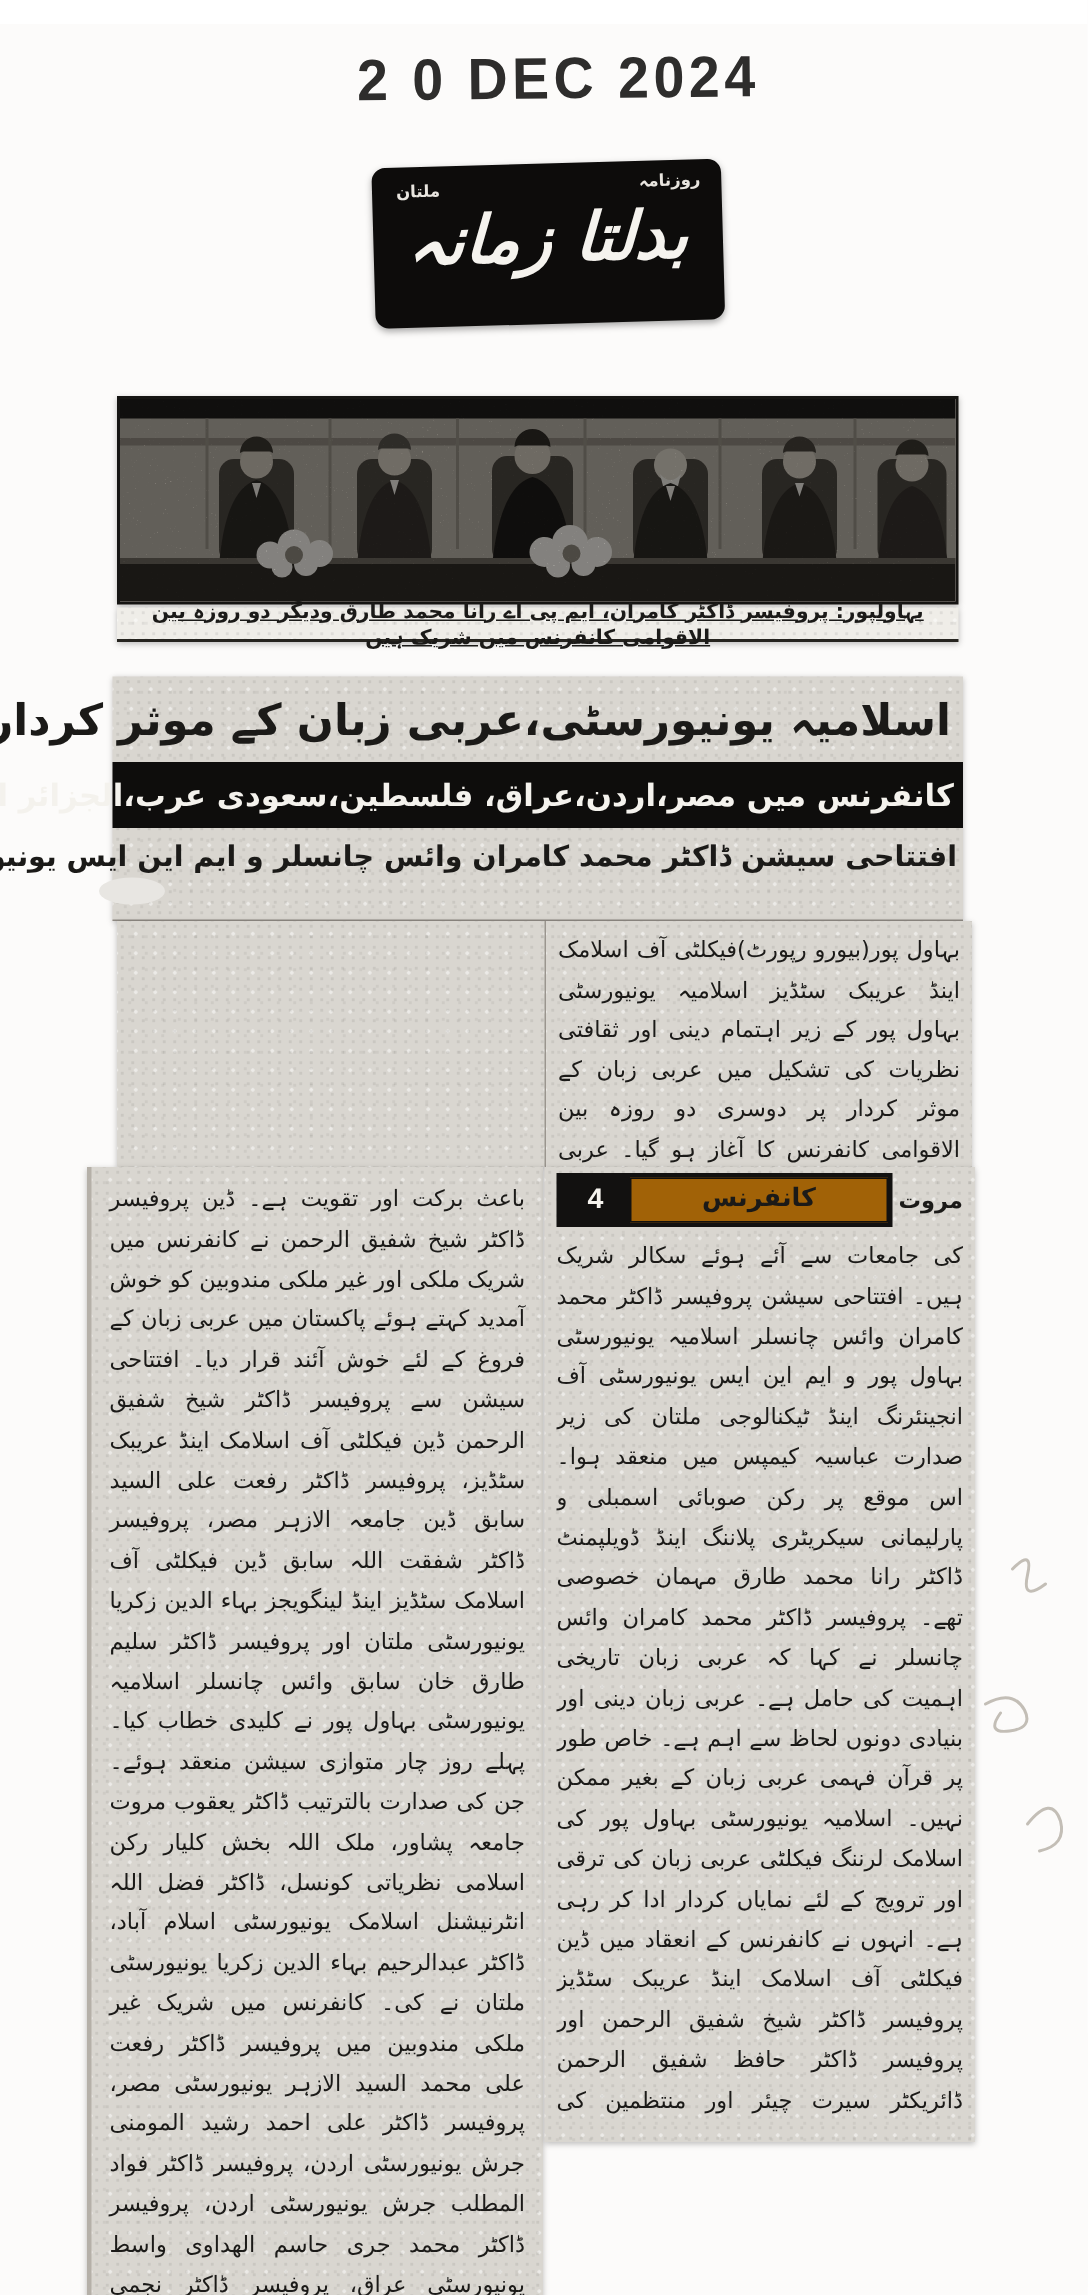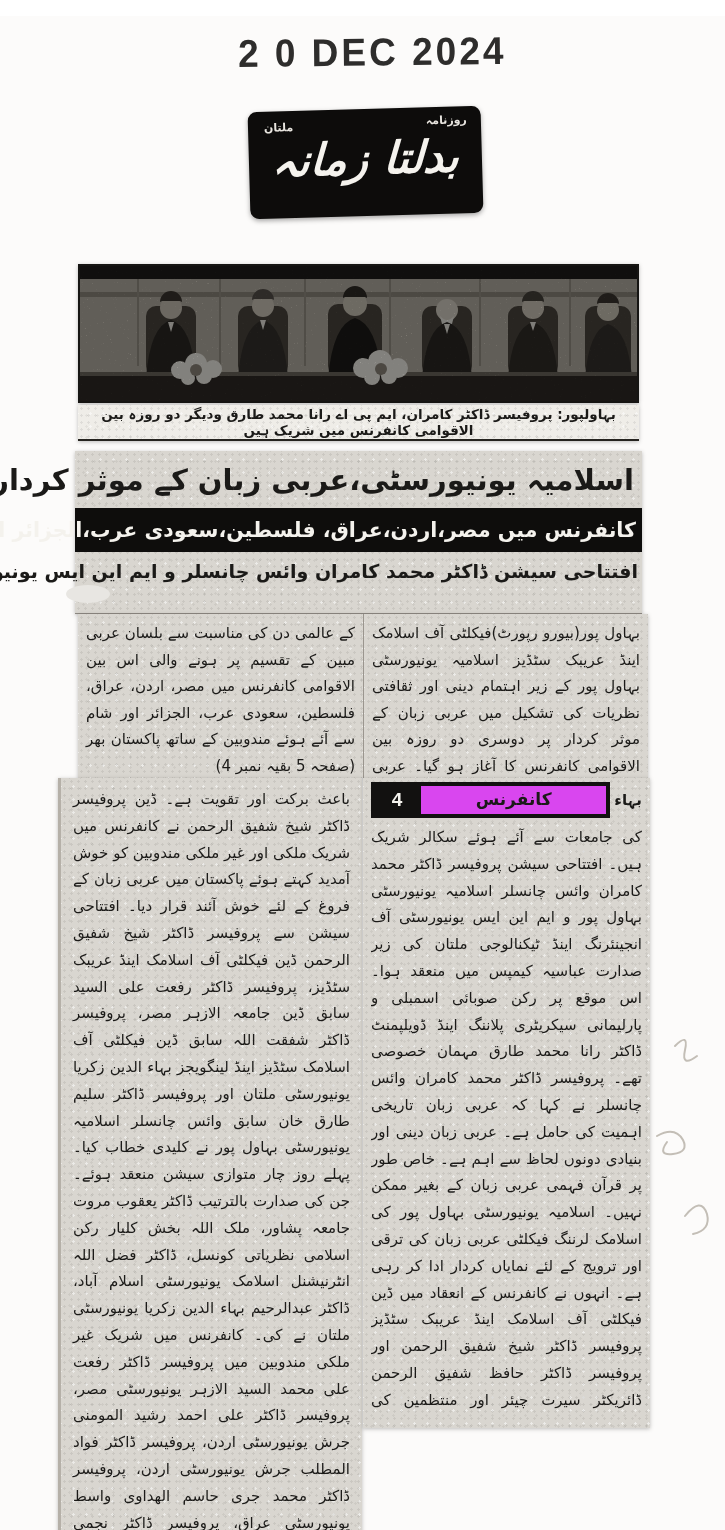--- a/index.html
+++ b/index.html
@@ -39,24 +39,24 @@
     color:#f5f3ee;font-size:44px;font-weight:bold;font-style:italic;
     transform:skewX(-4deg);white-space:nowrap;
   }
   .masthead .tag-r{position:absolute;right:14px;top:7px;color:#e8e5df;font-size:11px;font-weight:bold;}
   .masthead .tag-l{position:absolute;left:16px;top:10px;color:#e8e5df;font-size:11px;font-weight:bold;}
   
   .photo{left:78px;top:248px;width:561px;height:139px;padding:0;border:2px solid #161513;box-sizing:border-box;}
   .photo svg{display:block;width:100%;height:100%;}
   
   .caption{
-    left:78px;top:389px;width:561px;height:36px;box-sizing:border-box;
+    left:78px;top:389px;width:561px;height:23px;box-sizing:border-box;
     background-color:#efede8;border-bottom:2px solid #26241f;
     display:flex;align-items:center;justify-content:center;
-    font-size:13.5px;font-weight:bold;padding:0 6px;text-align:center;
+    font-size:13.5px;font-weight:bold;padding:0 6px;text-align:center;text-decoration:underline;
   }
   
   .headpiece{left:75px;top:435px;width:567px;height:163px;box-sizing:border-box;border-bottom:1px solid #8f8a83;}
   .headline{
     padding:8px 8px 4px;text-align:center;font-size:29px;font-weight:bold;
     line-height:1.45;white-space:nowrap;letter-spacing:-.5px;
   }
   .deck1{
     margin:3px 0 0;background:#0e0d0c;color:#f4f2ed;text-align:center;
     font-size:20.5px;font-weight:bold;padding:10px 6px;white-space:nowrap;letter-spacing:-.4px;
@@ -75,21 +75,21 @@
     padding:8px 12px;font-size:15px;line-height:26.8px;text-align:justify;overflow:hidden;
     border-left:3px solid #b5b0a8;border-bottom:3px solid #9a958e;
   }
   .col-right-cont{
     left:363px;top:762px;width:287px;height:650px;box-sizing:border-box;
     padding:4px 8px;overflow:hidden;
   }
   .cont-bar{display:flex;direction:rtl;align-items:stretch;height:36px;margin-bottom:6px;}
   .cont-baqiya{font-size:15px;font-weight:bold;align-self:center;padding-left:4px;}
   .cont-black{flex:1;display:flex;direction:rtl;background:#121110;padding:3px;box-sizing:border-box;}
-  .cont-box{flex:1;background:#d946ef;border:1px solid #121110;text-align:center;font-size:17px;font-weight:bold;line-height:26px;}
+  .cont-box{flex:1;background:#a16207;border:1px solid #121110;text-align:center;font-size:17px;font-weight:bold;line-height:26px;}
   .cont-num{width:46px;color:#f5f3ee;text-align:center;font-size:19px;font-weight:bold;line-height:30px;font-family:"Liberation Sans",sans-serif;}
   .cont-text{font-size:15px;line-height:26.8px;text-align:justify;direction:rtl;overflow:hidden;height:596px;}
   
   .scribble{position:absolute;pointer-events:none;}
 </style>
 </head>
 <body>
 
 <div class="page">
 
@@ -195,28 +195,27 @@
   <div class="paper caption urdu">بہاولپور: پروفیسر ڈاکٹر کامران، ایم پی اے رانا محمد طارق ودیگر دو روزہ بین الاقوامی کانفرنس میں شریک ہیں</div>
 
   <div class="paper headpiece">
     <div class="headline urdu">اسلامیہ یونیورسٹی،عربی زبان کے موثر کردار پر دو روزہ بین الاقوامی کانفرنس</div>
     <div class="deck1 urdu">کانفرنس میں مصر،اردن،عراق، فلسطین،سعودی عرب،الجزائر اور شام کے مندوبین شریک</div>
     <div class="deck2 urdu">افتتاحی سیشن ڈاکٹر محمد کامران وائس چانسلر و ایم این ایس یونیورسٹی ملتان کی زیر صدارت منعقد</div>
   </div>
 
   <div class="paper intro">
     <div class="col first urdu">بہاول پور(بیورو رپورٹ)فیکلٹی آف اسلامک اینڈ عریبک سٹڈیز اسلامیہ یونیورسٹی بہاول پور کے زیر اہتمام دینی اور ثقافتی نظریات کی تشکیل میں عربی زبان کے موثر کردار پر دوسری دو روزہ بین الاقوامی کانفرنس کا آغاز ہو گیا۔ عربی زبان</div>
-    <div class="col urdu">کے عالمی دن کی مناسبت سے بلسان عربی مبین کے تقسیم پر ہونے والی اس بین الاقوامی کانفرنس میں مصر، اردن، عراق، فلسطین، سعودی عرب، الجزائر اور شام سے آئے ہوئے مندوبین کے ساتھ پاکستان بھر (صفحہ 5 بقیہ نمبر 4)</div>
   </div>
 
   <div class="paper col-left-long urdu">باعث برکت اور تقویت ہے۔ ڈین پروفیسر ڈاکٹر شیخ شفیق الرحمن نے کانفرنس میں شریک ملکی اور غیر ملکی مندوبین کو خوش آمدید کہتے ہوئے پاکستان میں عربی زبان کے فروغ کے لئے خوش آئند قرار دیا۔ افتتاحی سیشن سے پروفیسر ڈاکٹر شیخ شفیق الرحمن ڈین فیکلٹی آف اسلامک اینڈ عریبک سٹڈیز، پروفیسر ڈاکٹر رفعت علی السید سابق ڈین جامعہ الازہر مصر، پروفیسر ڈاکٹر شفقت اللہ سابق ڈین فیکلٹی آف اسلامک سٹڈیز اینڈ لینگویجز بہاء الدین زکریا یونیورسٹی ملتان اور پروفیسر ڈاکٹر سلیم طارق خان سابق وائس چانسلر اسلامیہ یونیورسٹی بہاول پور نے کلیدی خطاب کیا۔ پہلے روز چار متوازی سیشن منعقد ہوئے۔ جن کی صدارت بالترتیب ڈاکٹر یعقوب مروت جامعہ پشاور، ملک اللہ بخش کلیار رکن اسلامی نظریاتی کونسل، ڈاکٹر فضل اللہ انٹرنیشنل اسلامک یونیورسٹی اسلام آباد، ڈاکٹر عبدالرحیم بہاء الدین زکریا یونیورسٹی ملتان نے کی۔ کانفرنس میں شریک غیر ملکی مندوبین میں پروفیسر ڈاکٹر رفعت علی محمد السید الازہر یونیورسٹی مصر، پروفیسر ڈاکٹر علی احمد رشید المومنی جرش یونیورسٹی اردن، پروفیسر ڈاکٹر فواد المطلب جرش یونیورسٹی اردن، پروفیسر ڈاکٹر محمد جری حاسم الھداوی واسط یونیورسٹی عراق، پروفیسر ڈاکٹر نجمی عفون فلسطین، پروفیسر ڈاکٹر محمد نصر سعید القرنی ام القراء یونیورسٹی سعودی عرب، پروفیسر ڈاکٹر ایمن میدان قاہرہ یونیورسٹی مصر، پروفیسر ڈاکٹر دیاب غزاوی فیوم یونیورسٹی مصر، پروفیسر ڈاکٹر عبداللہ کریم اوراد یونیورسٹی الجزائر، پروفیسر ڈاکٹر محمد عبدالحلیم الازہر یونیورسٹی مصر اور پروفیسر ڈاکٹر غسان صالح عبدالمجید شام شامل ہیں۔</div>
 
   <div class="paper col-right-cont">
     <div class="cont-bar">
-      <span class="cont-baqiya urdu">بہاء</span>
+      <span class="cont-baqiya urdu">مروت</span>
       <div class="cont-black">
         <div class="cont-box urdu">کانفرنس</div>
         <div class="cont-num">4</div>
       </div>
     </div>
     <div class="cont-text urdu">کی جامعات سے آئے ہوئے سکالر شریک ہیں۔ افتتاحی سیشن پروفیسر ڈاکٹر محمد کامران وائس چانسلر اسلامیہ یونیورسٹی بہاول پور و ایم این ایس یونیورسٹی آف انجینئرنگ اینڈ ٹیکنالوجی ملتان کی زیر صدارت عباسیہ کیمپس میں منعقد ہوا۔ اس موقع پر رکن صوبائی اسمبلی و پارلیمانی سیکریٹری پلاننگ اینڈ ڈویلپمنٹ ڈاکٹر رانا محمد طارق مہمان خصوصی تھے۔ پروفیسر ڈاکٹر محمد کامران وائس چانسلر نے کہا کہ عربی زبان تاریخی اہمیت کی حامل ہے۔ عربی زبان دینی اور بنیادی دونوں لحاظ سے اہم ہے۔ خاص طور پر قرآن فہمی عربی زبان کے بغیر ممکن نہیں۔ اسلامیہ یونیورسٹی بہاول پور کی اسلامک لرننگ فیکلٹی عربی زبان کی ترقی اور ترویج کے لئے نمایاں کردار ادا کر رہی ہے۔ انہوں نے کانفرنس کے انعقاد میں ڈین فیکلٹی آف اسلامک اینڈ عریبک سٹڈیز پروفیسر ڈاکٹر شیخ شفیق الرحمن اور پروفیسر ڈاکٹر حافظ شفیق الرحمن ڈائریکٹر سیرت چیئر اور منتظمین کی کاوشوں کو سراہا۔ رکن صوبائی اسمبلی ڈاکٹر رانا محمد طارق نے کہا کہ اسلامیہ یونیورسٹی بہاول پور تدریس و تحقیق کا عالمی مرکز ہے اور دنیا بھر سے علمی شخصیات کی جامعہ اسلامیہ آمد اور غلام محمد گھوٹوی ہال میں ان کا اجتماع</div>
   </div>
 
   <svg class="scribble" style="left:645px;top:990px;" width="80" height="270">
     <g fill="none" stroke="#c3beb6" stroke-width="2" stroke-linecap="round">

